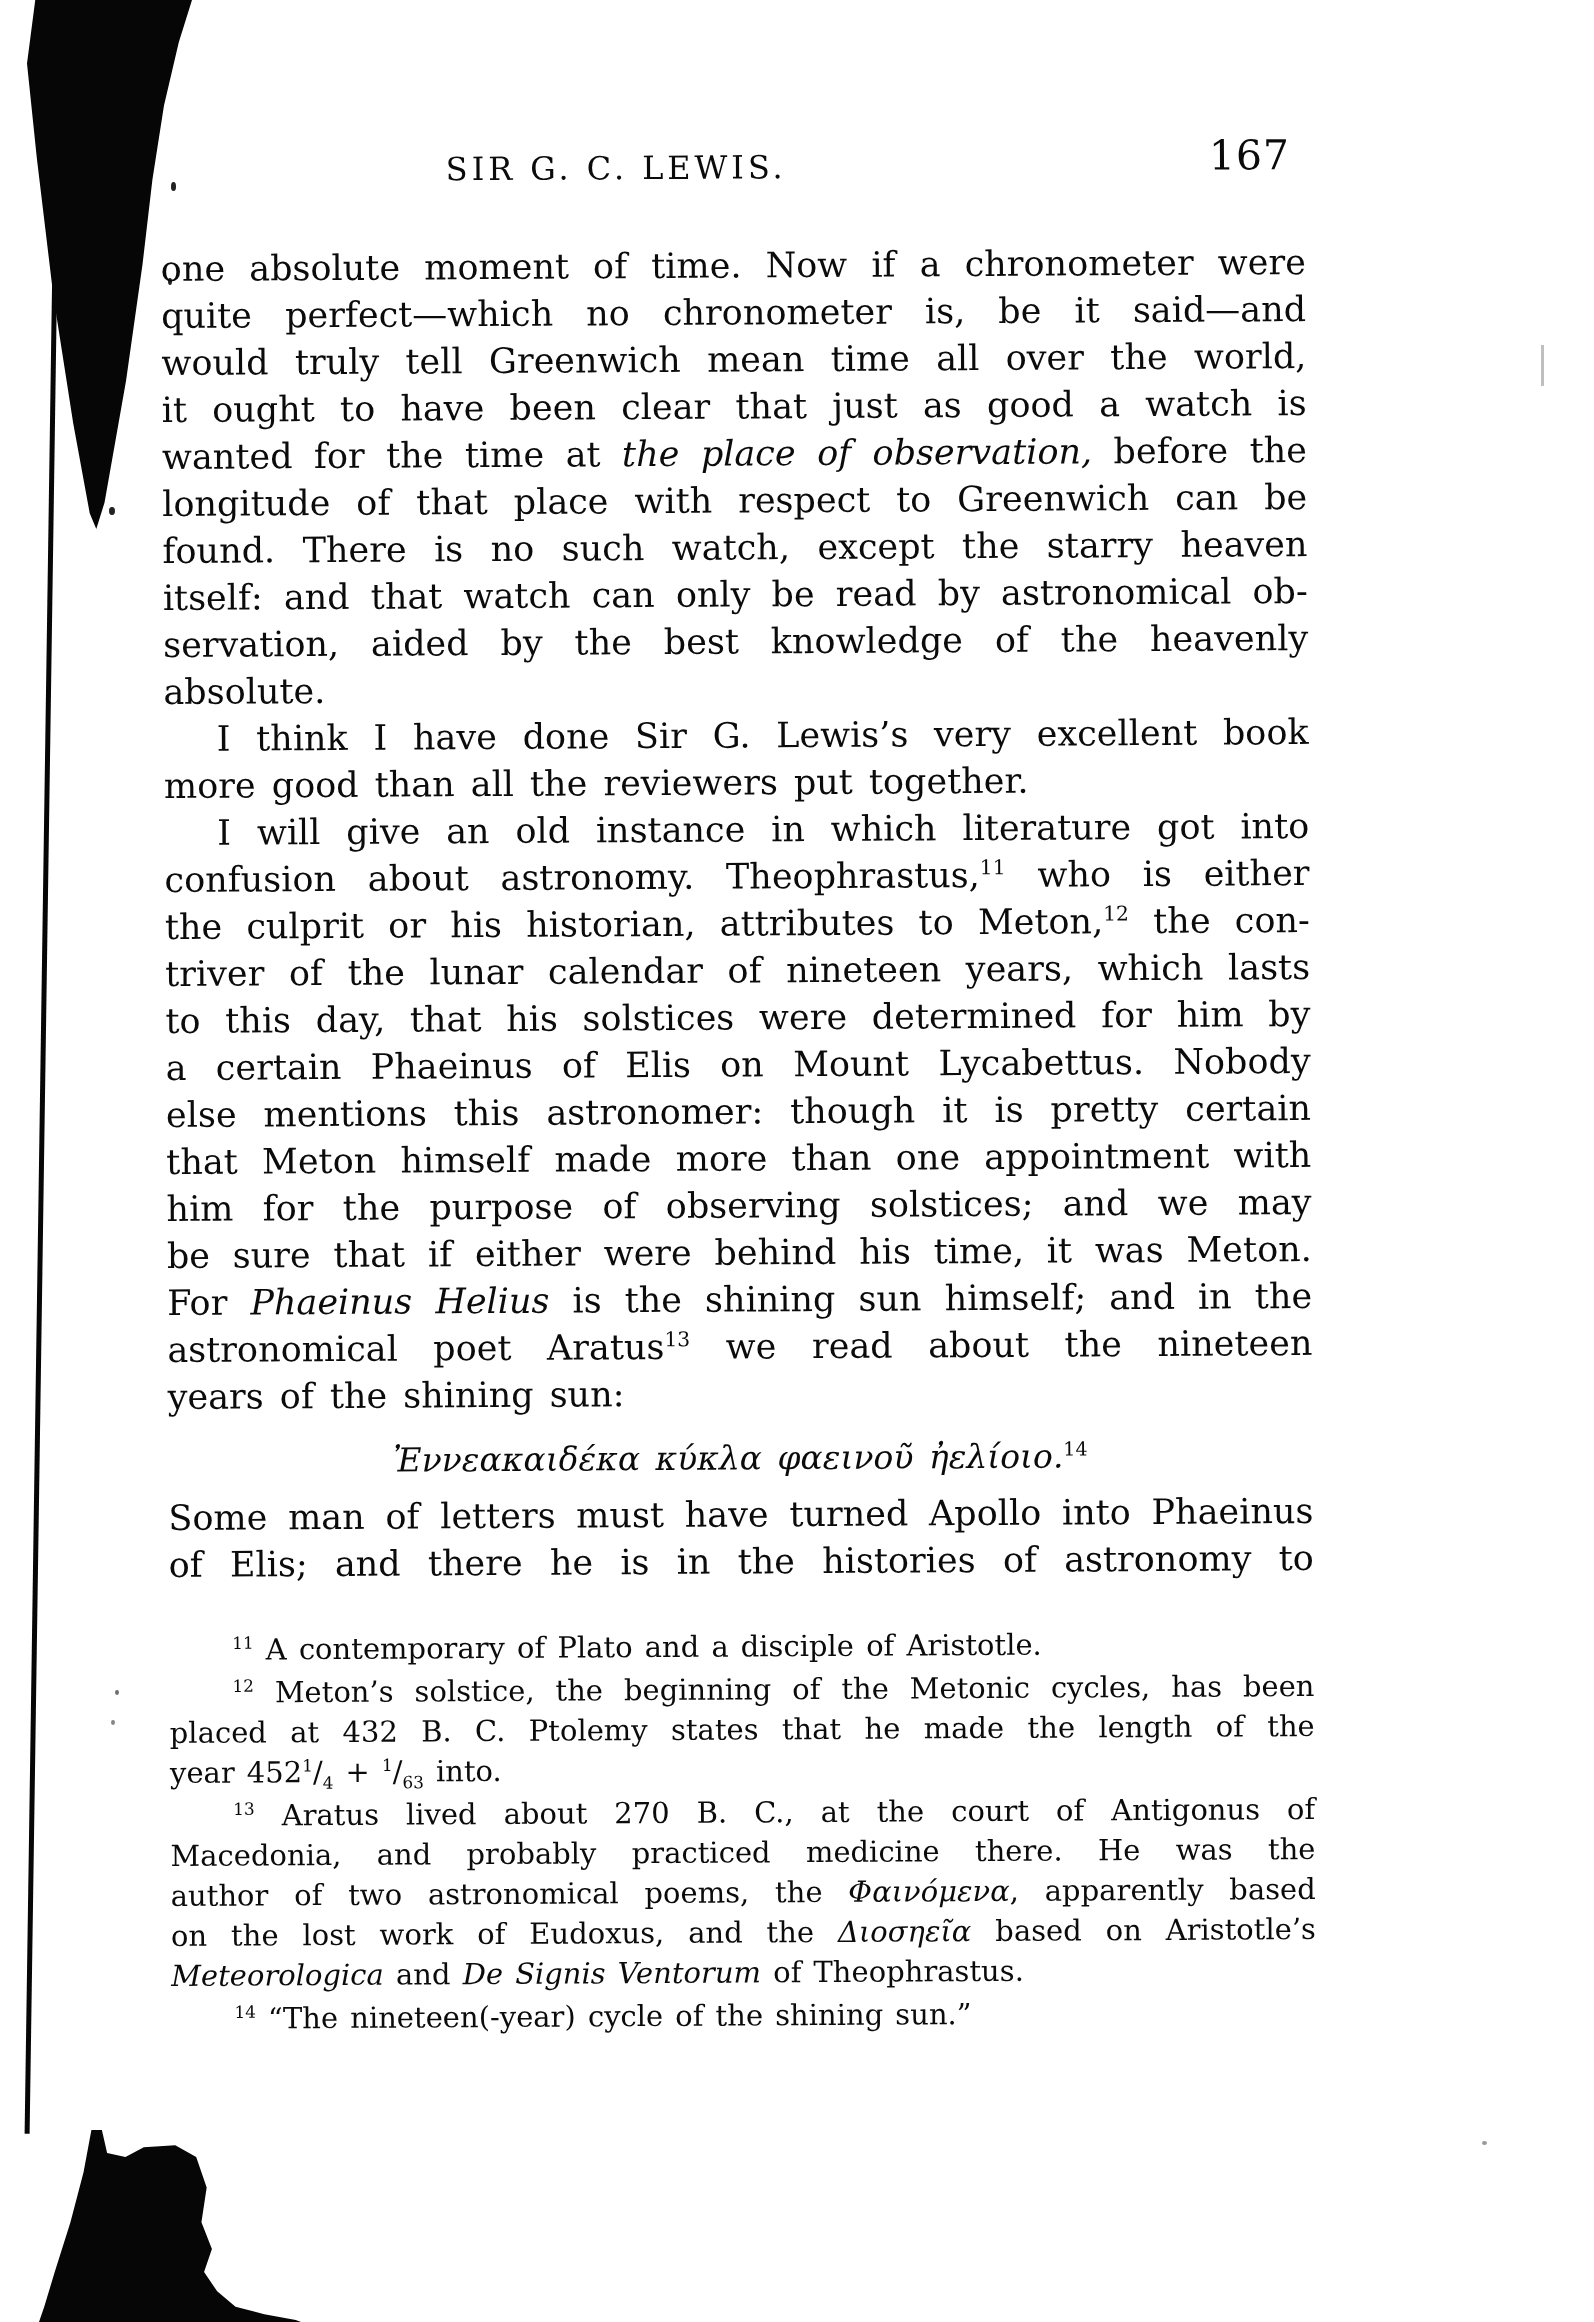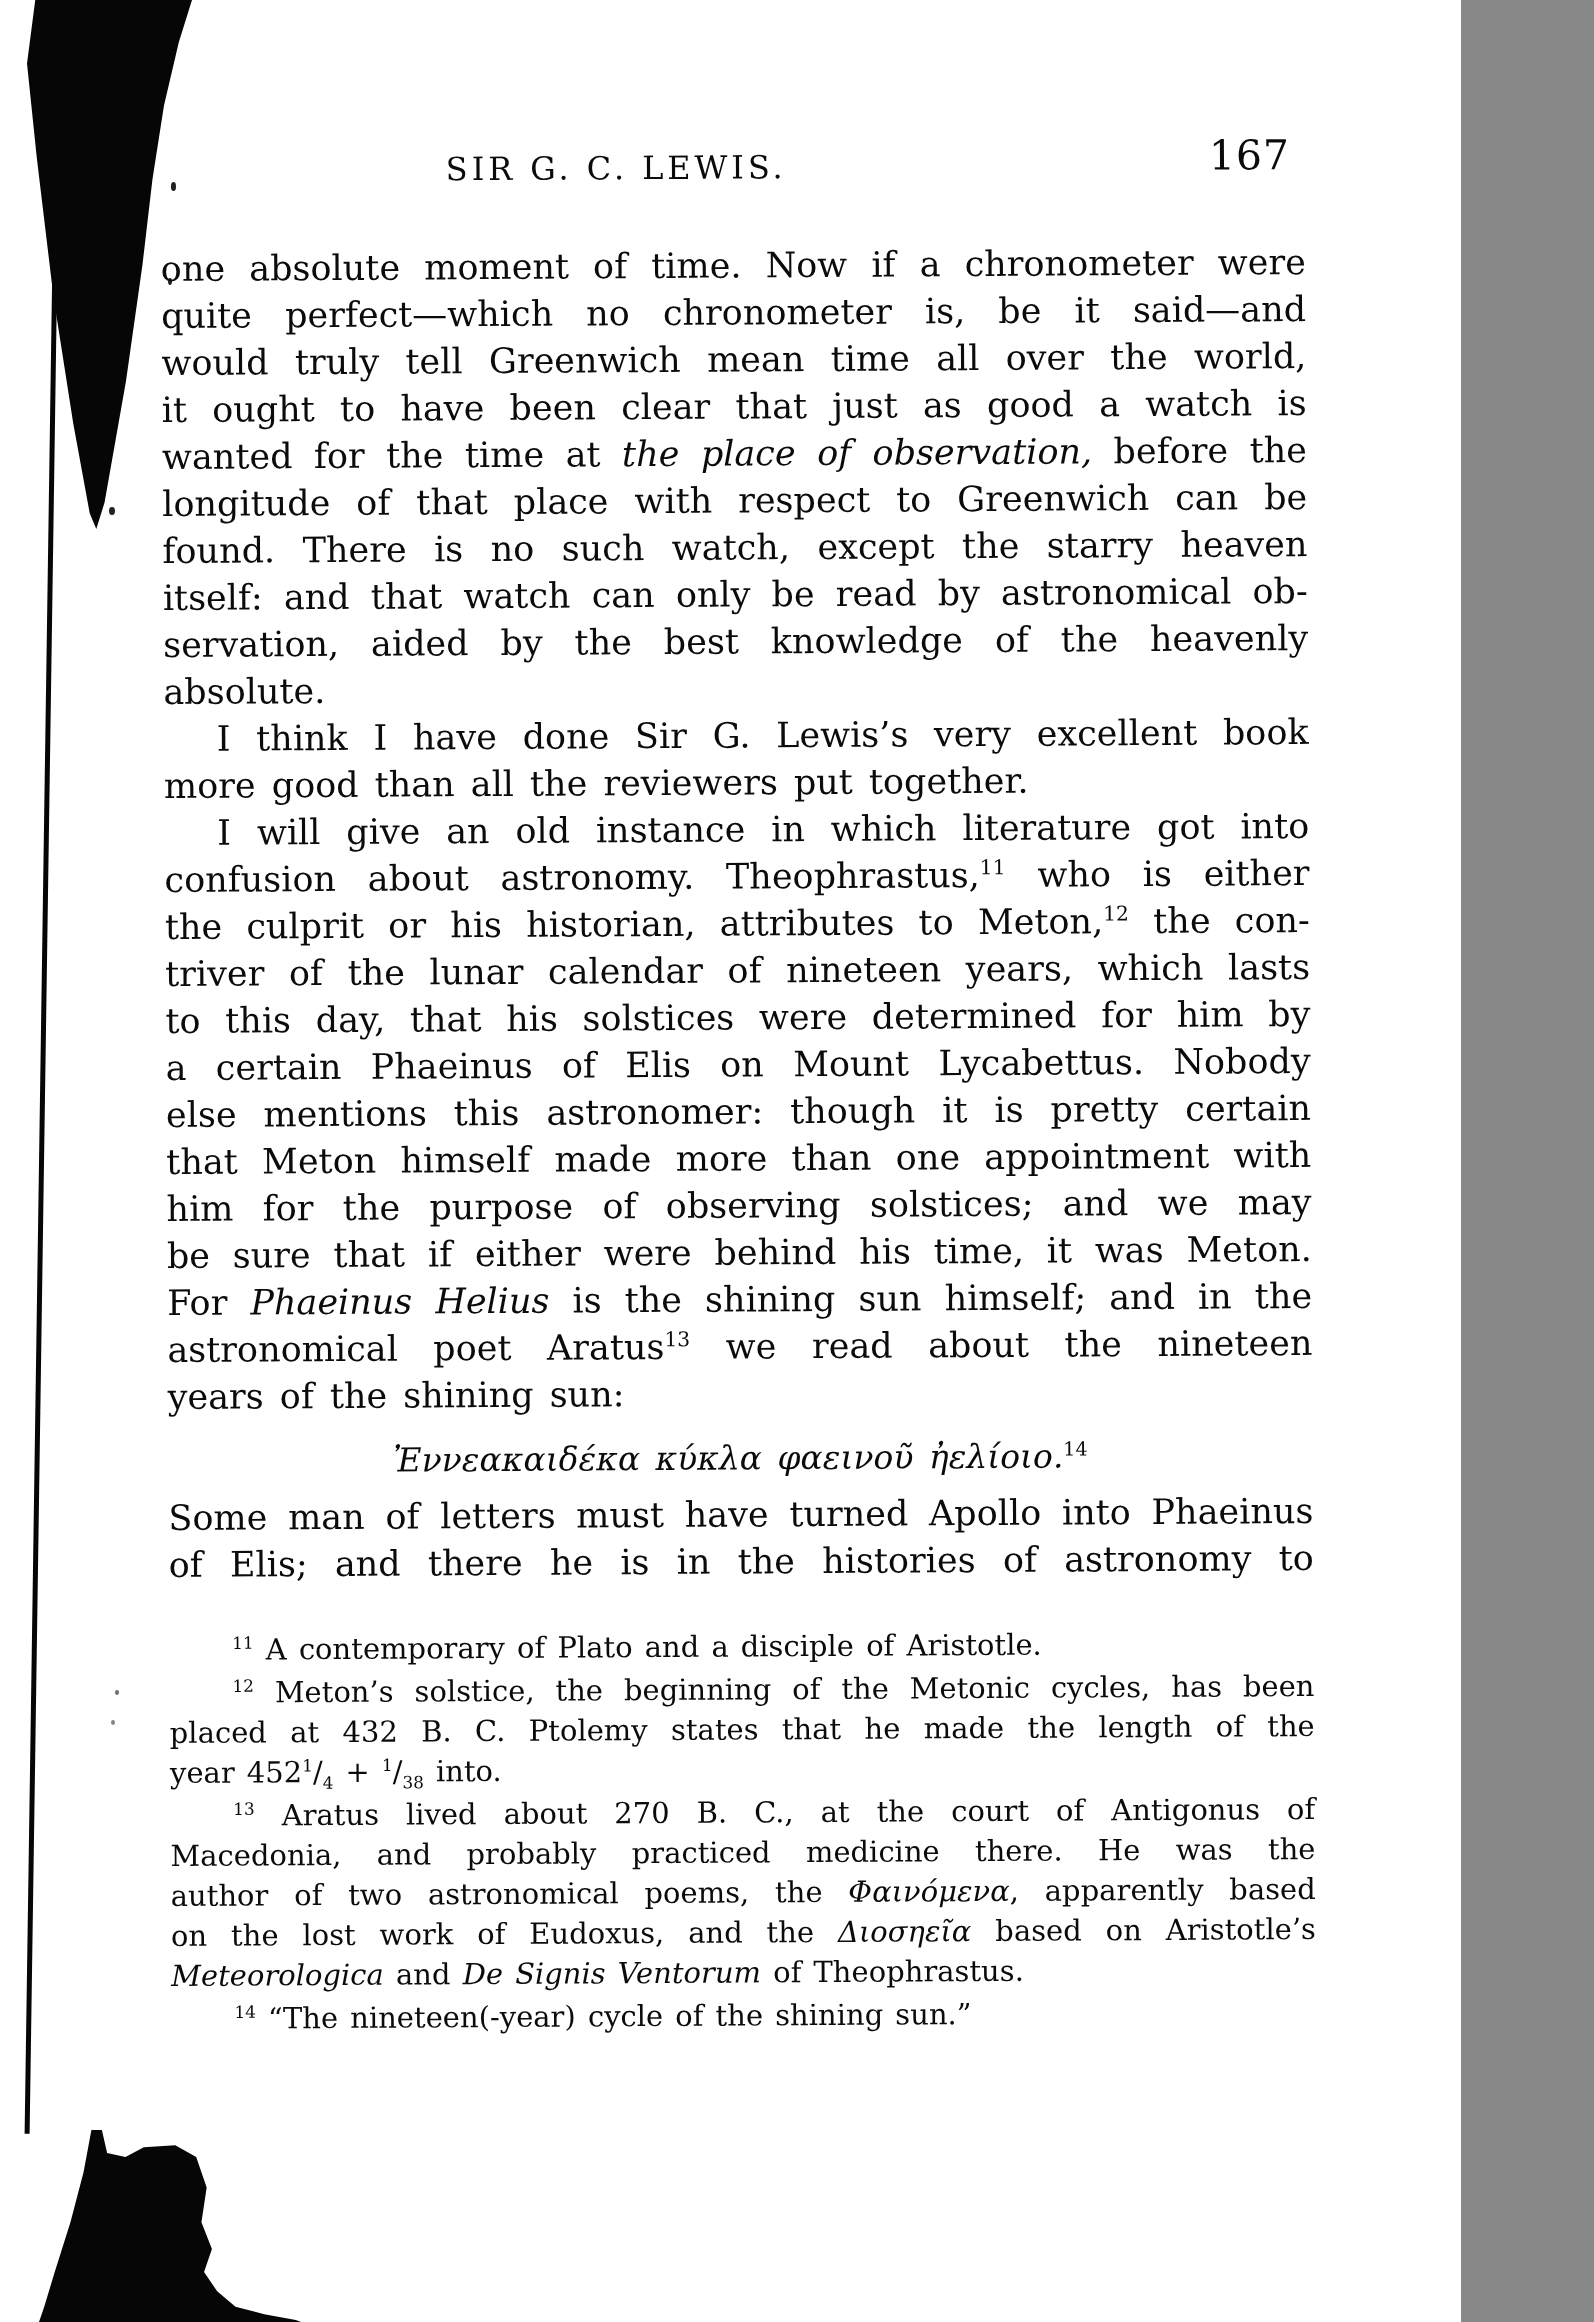--- a/index.html
+++ b/index.html
@@ -1,18 +1,18 @@
 <!DOCTYPE html>
 <html><head>
 <meta charset="utf-8">
 <style>
   html,body{margin:0;padding:0;background:#888;}
   .page{
     position:relative;
-    width:1461px;height:2322px;
+    width:1594px;height:2322px;
     background:#ffffff;
     overflow:hidden;
     font-family:"DejaVu Serif","Liberation Serif",serif;
     color:#0b0b0b;
   }
   
   .blob-top{
     position:absolute;left:27px;top:0;width:165px;height:529px;background:#060606;
     clip-path:polygon(5% 0,100% 0,92% 8%,83% 20%,76% 34%,70% 50%,60% 72%,47% 95%,42% 100%,38% 97%,28% 80%,16% 56%,6% 30%,0 12%);
   }
@@ -118,21 +118,21 @@
         <div class="line just"><span>Some man of letters must have turned Apollo into Phaeinus</span></div>
         <div class="line just"><span>of Elis; and there he is in the histories of astronomy to</span></div>
       </div>
     <div id="footnotes" class="footnotes">
         <div class="footnote">
           <div class="fline indent"><span class="sup">11</span><span> A contemporary of Plato and a disciple of Aristotle.</span></div>
         </div>
         <div class="footnote">
           <div class="fline just indent"><span class="sup">12</span><span> Meton’s solstice, the beginning of the Metonic cycles, has been</span></div>
           <div class="fline just"><span>placed at 432 B. C.  Ptolemy states that he made the length of the</span></div>
-          <div class="fline"><span>year 452</span><span class="sup">1</span><span>/</span><span class="sub">4</span><span> + </span><span class="sup">1</span><span>/</span><span class="sub">38</span><span> into.</span></div>
+          <div class="fline"><span>year 452</span><span class="sup">1</span><span>/</span><span class="sub">4</span><span> + </span><span class="sup">1</span><span>/</span><span class="sub">63</span><span> into.</span></div>
         </div>
         <div class="footnote">
           <div class="fline just indent"><span class="sup">13</span><span> Aratus lived about 270 B. C., at the court of Antigonus of</span></div>
           <div class="fline just"><span>Macedonia, and probably practiced medicine there.  He was the</span></div>
           <div class="fline just"><span>author of two astronomical poems, the </span><span class="it">Φαινόμενα</span><span>, apparently based</span></div>
           <div class="fline just"><span>on the lost work of Eudoxus, and the </span><span class="it">Διοσηεῖα</span><span> based on Aristotle’s</span></div>
           <div class="fline"><span class="it">Meteorologica</span><span> and </span><span class="it">De Signis Ventorum</span><span> of Theophrastus.</span></div>
         </div>
         <div class="footnote">
           <div class="fline indent"><span class="sup">14</span><span> “The nineteen(-year) cycle of the shining sun.”</span></div>

